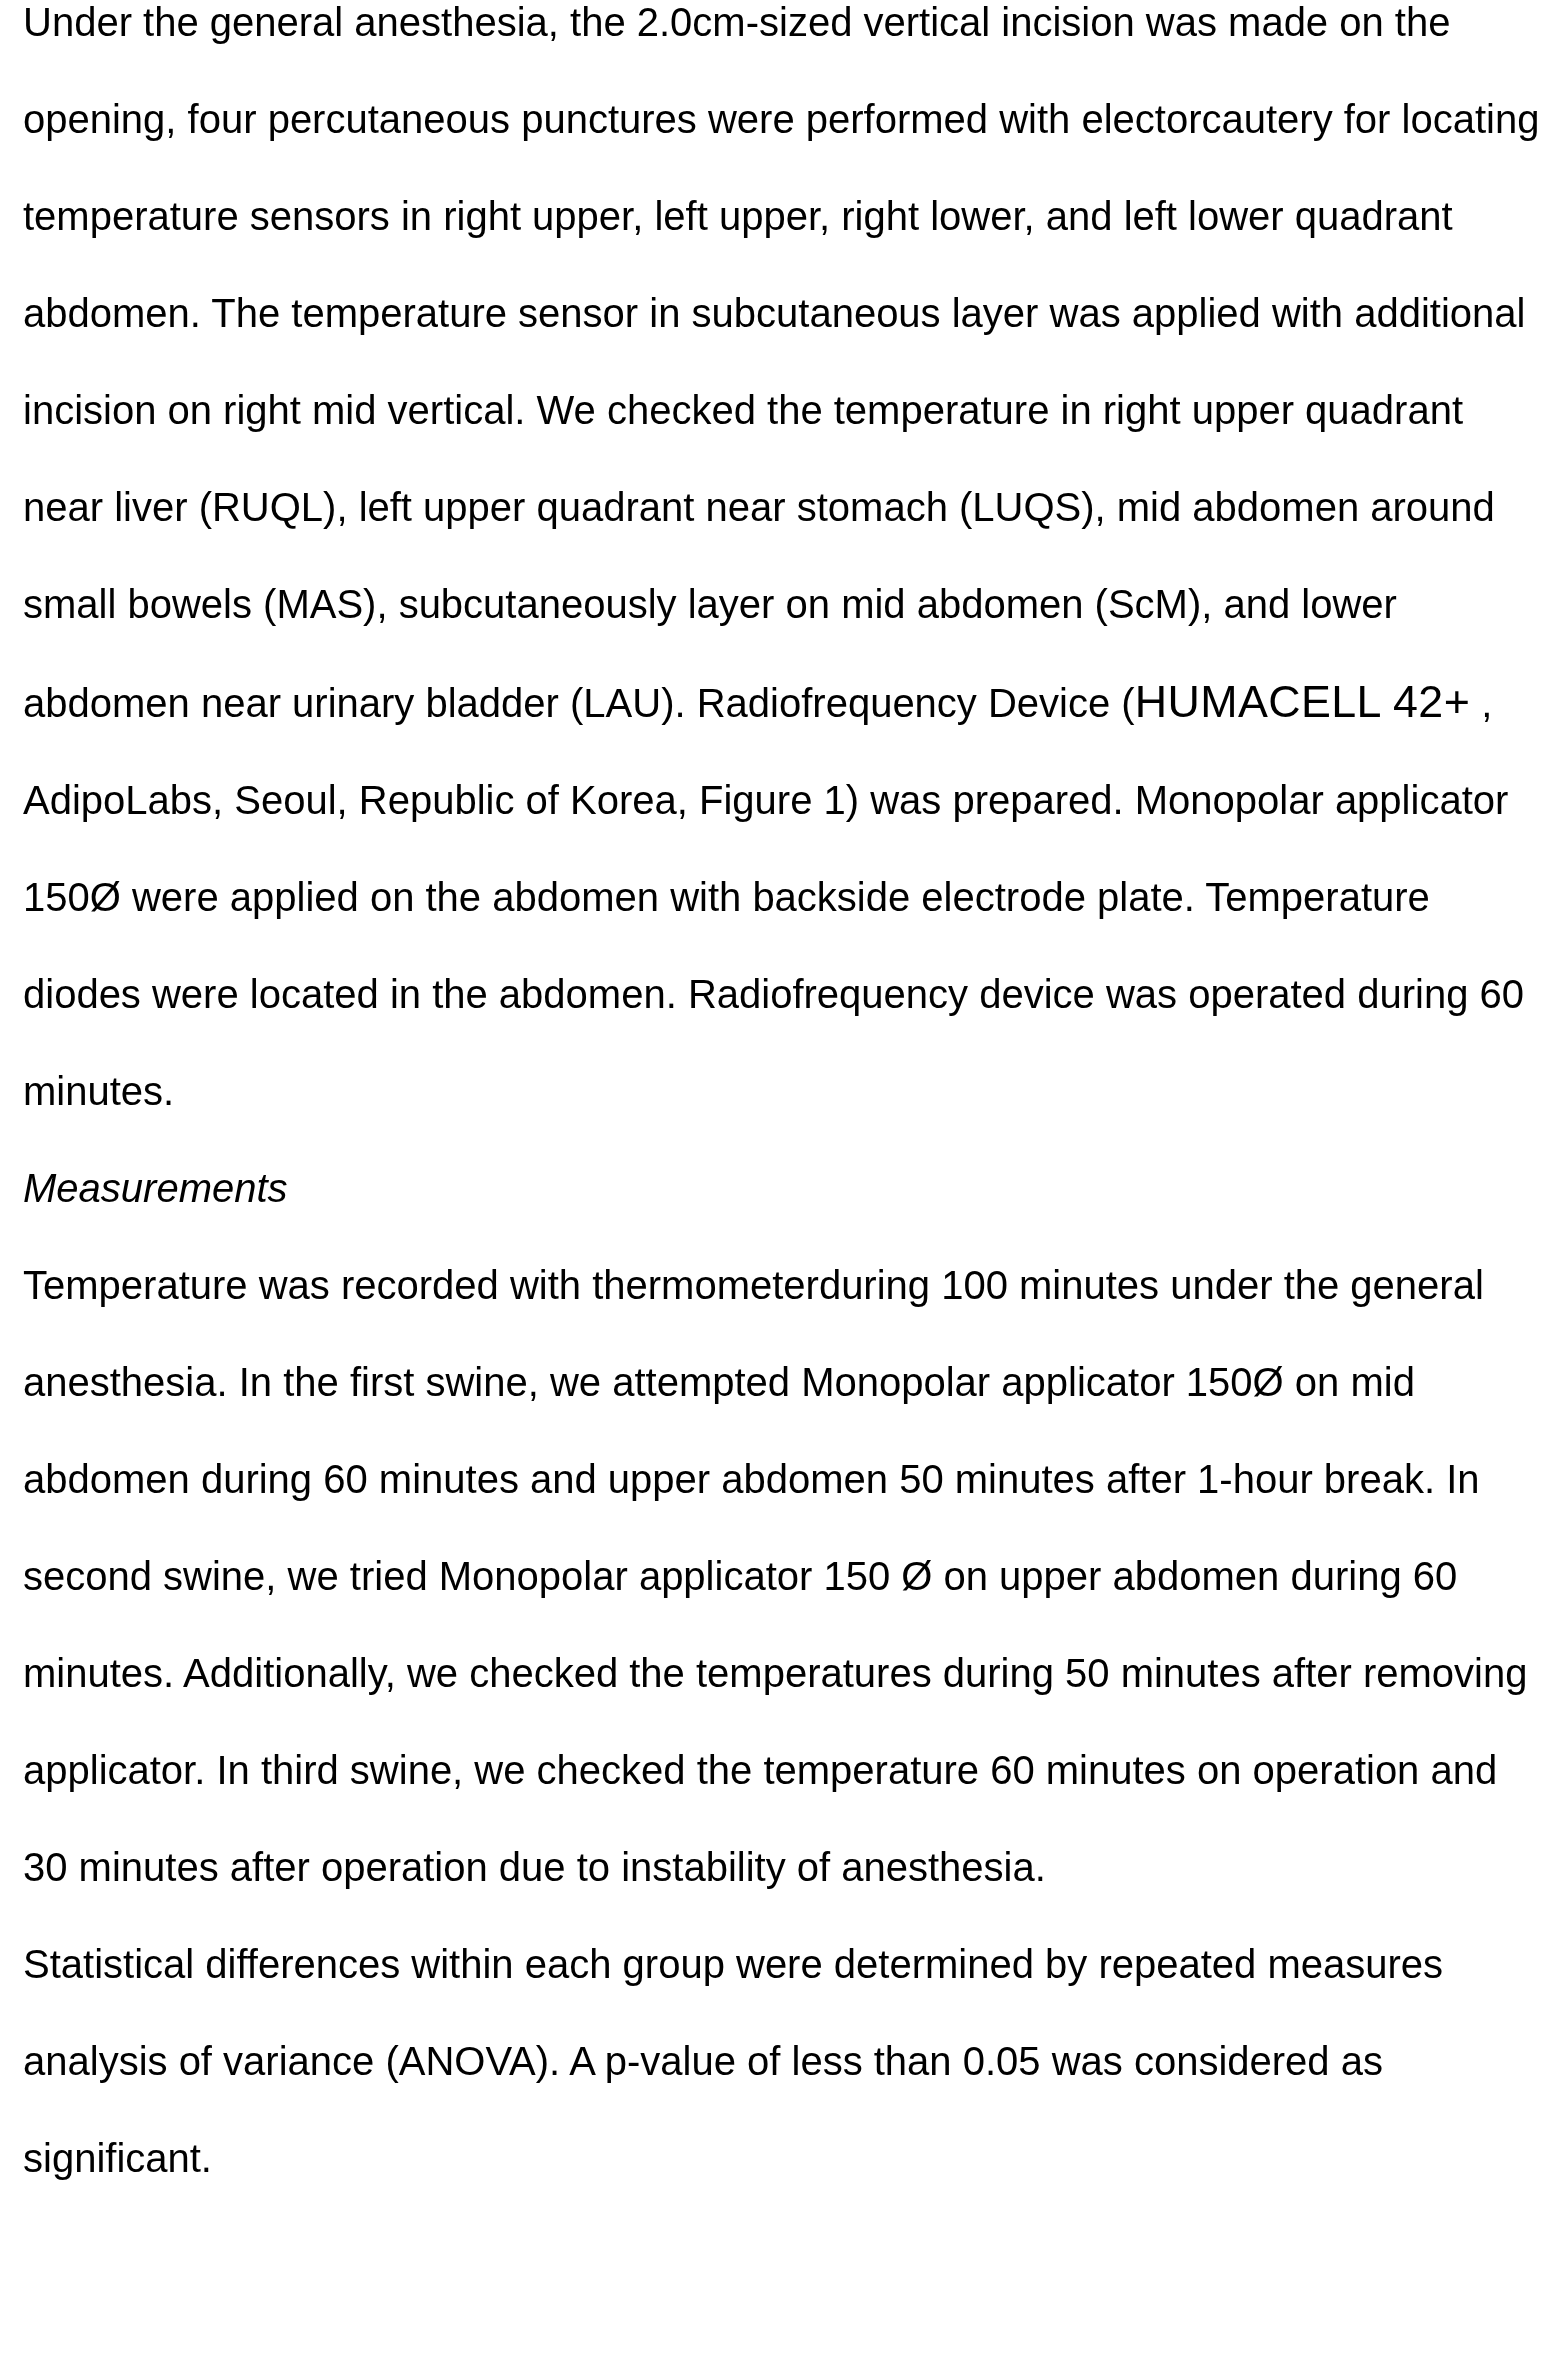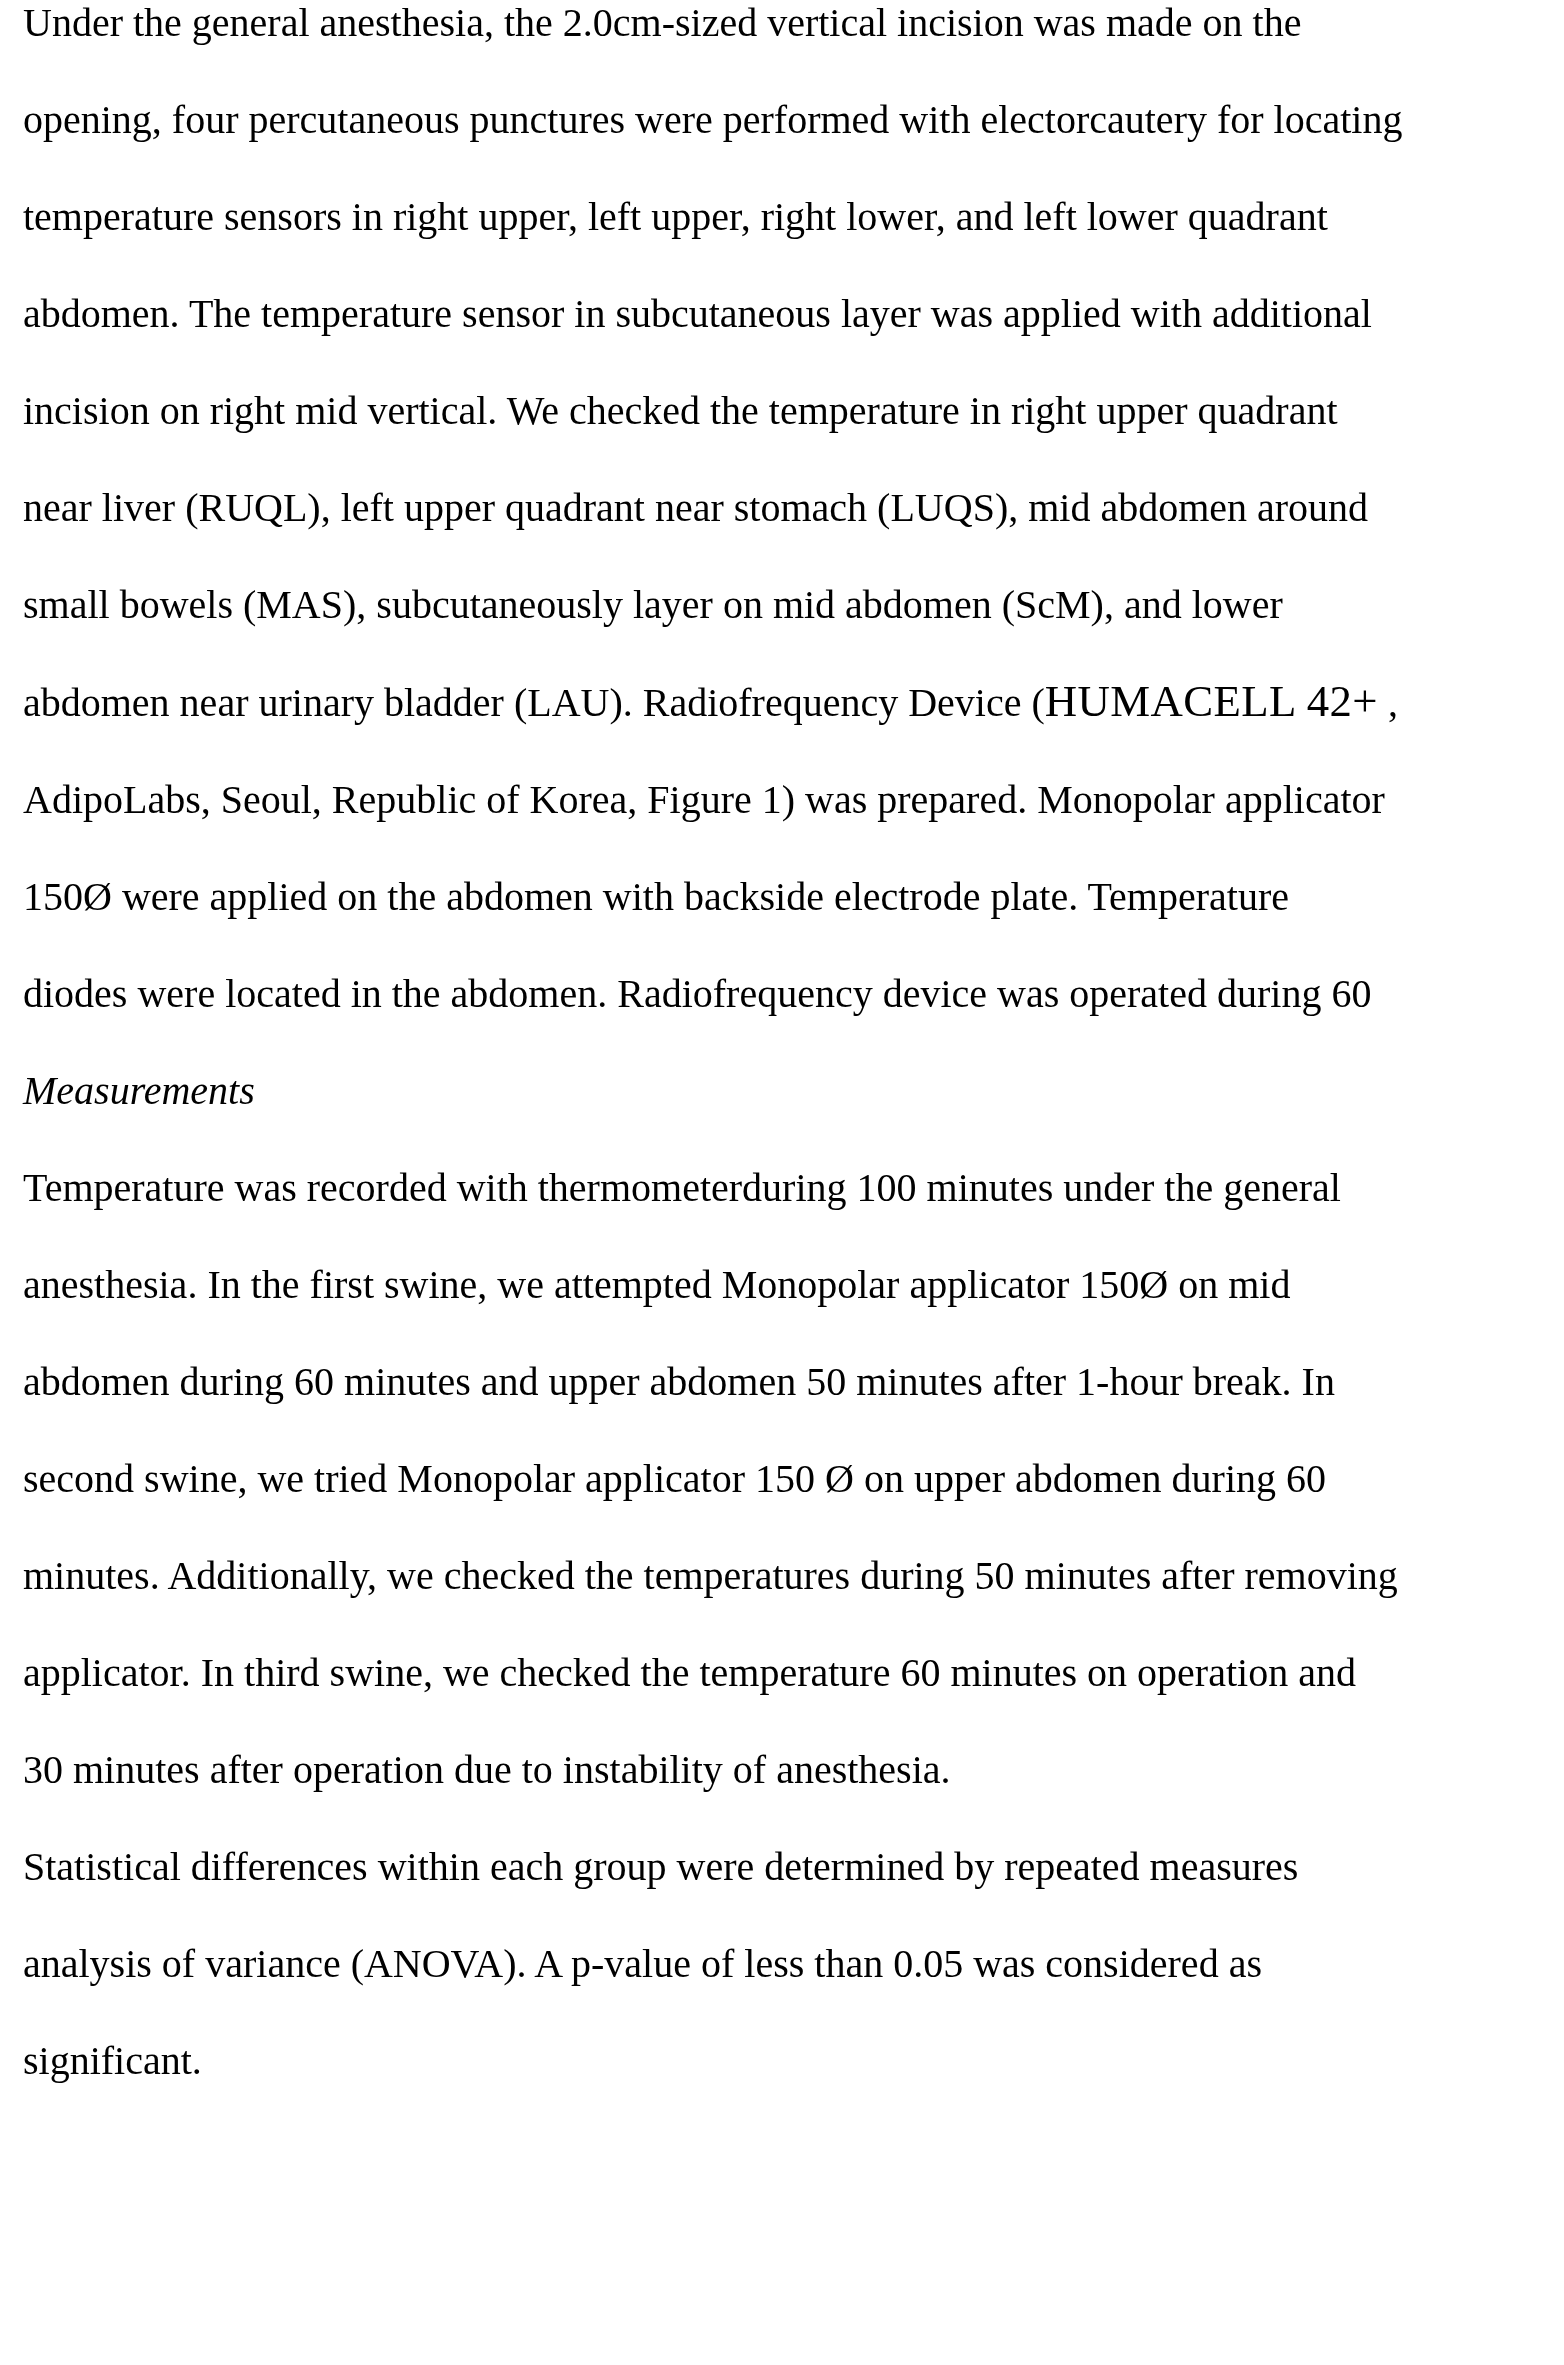--- a/index.html
+++ b/index.html
@@ -11,21 +11,21 @@
     width: 1564px;
     height: 2366px;
     overflow: hidden;
   }
   .page {
     position: relative;
     width: 1564px;
     height: 2224px;
     background: #ffffff;
     color: #000000;
-    font-family: Liberation Serif, serif;
+    font-family: Liberation Sans, sans-serif;
   }
   .text-block {
     position: absolute;
     left: 23px;
     top: -25.6px;
     right: 0;
   }
   .line {
     font-size: 40px;
     line-height: 97px;
@@ -49,20 +49,21 @@
       <div class="line">opening, four percutaneous punctures were performed with electorcautery for locating</div>
       <div class="line">temperature sensors in right upper, left upper, right lower, and left lower quadrant</div>
       <div class="line">abdomen. The temperature sensor in subcutaneous layer was applied with additional</div>
       <div class="line">incision on right mid vertical. We checked the temperature in right upper quadrant</div>
       <div class="line">near liver (RUQL), left upper quadrant near stomach (LUQS), mid abdomen around</div>
       <div class="line">small bowels (MAS), subcutaneously layer on mid abdomen (ScM), and lower</div>
       <div class="line"><span>abdomen near urinary bladder (LAU). Radiofrequency Device (</span><span class="device">HUMACELL 42+</span><span> ,</span></div>
       <div class="line">AdipoLabs, Seoul, Republic of Korea, Figure 1) was prepared. Monopolar applicator</div>
       <div class="line">150Ø were applied on the abdomen with backside electrode plate. Temperature</div>
       <div class="line">diodes were located in the abdomen. Radiofrequency device was operated during 60</div>
+      <div class="line">minutes.</div>
       <div class="line italic">Measurements</div>
       <div class="line">Temperature was recorded with thermometerduring 100 minutes under the general</div>
       <div class="line">anesthesia. In the first swine, we attempted Monopolar applicator 150Ø on mid</div>
       <div class="line">abdomen during 60 minutes and upper abdomen 50 minutes after 1-hour break. In</div>
       <div class="line">second swine, we tried Monopolar applicator 150 Ø on upper abdomen during 60</div>
       <div class="line">minutes. Additionally, we checked the temperatures during 50 minutes after removing</div>
       <div class="line">applicator. In third swine, we checked the temperature 60 minutes on operation and</div>
       <div class="line">30 minutes after operation due to instability of anesthesia.</div>
       <div class="line">Statistical differences within each group were determined by repeated measures</div>
       <div class="line">analysis of variance (ANOVA). A p-value of less than 0.05 was considered as</div>

